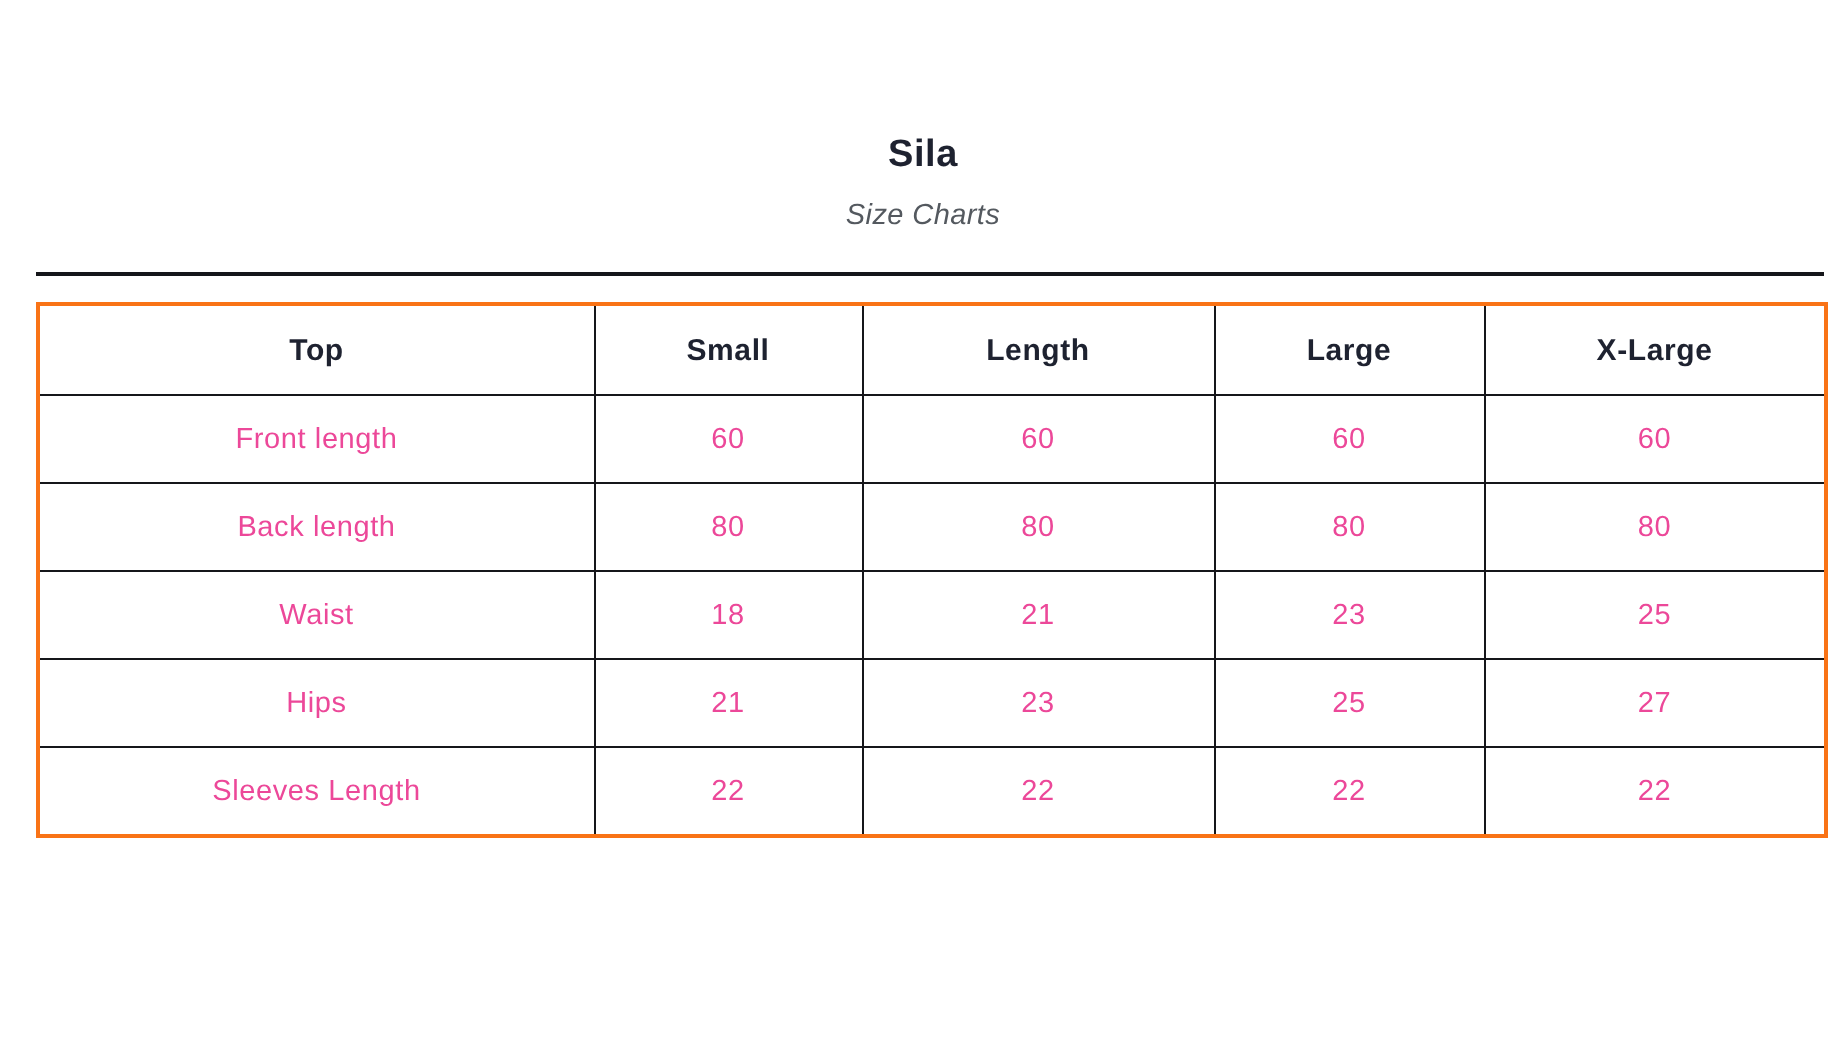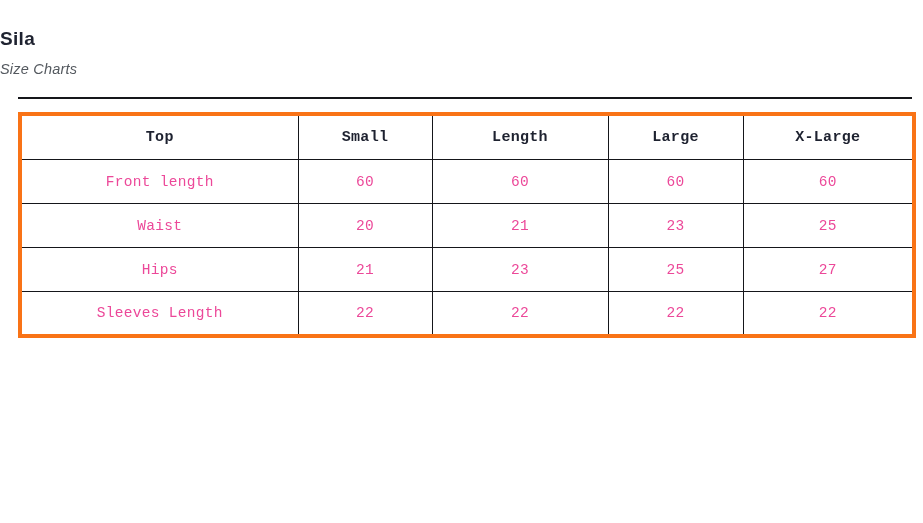--- a/index.html
+++ b/index.html
@@ -9,21 +9,22 @@
     background: #ffffff;
     font-family: "Liberation Sans", "DejaVu Sans", sans-serif;
     overflow: hidden;
   }
   .page {
     width: 923px;
     height: 523px;
     position: relative;
   }
   .page-header {
-    padding-top: 28px;
+    text-align: center;
+    padding-top: 67px;
   }
   .page-title {
     font-size: 19px;
     font-weight: 700;
     color: #1e2230;
     letter-spacing: 0.3px;
     line-height: 1.2;
   }
   .page-subtitle {
     margin-top: 10px;
@@ -37,22 +38,21 @@
     border: none;
     border-top: 2px solid #15161a;
     width: 894px;
     margin: 20px auto 0 18px;
   }
   table.size-chart {
     border-collapse: collapse;
     table-layout: fixed;
     width: 894px;
     margin: 13px 0 0 18px;
-    border: 4px solid #f97316;
-    font-family: Liberation Mono, monospace;
+    border: 2px solid #f97316;
   }
   table.size-chart th,
   table.size-chart td {
     border: 1px solid #15161a;
     text-align: center;
     vertical-align: middle;
     overflow: hidden;
     white-space: nowrap;
   }
   table.size-chart th {
@@ -106,22 +106,29 @@
     </thead>
     <tbody>
       <tr>
         <td>Front length</td>
         <td>60</td>
         <td>60</td>
         <td>60</td>
         <td>60</td>
       </tr>
       <tr>
+        <td>Back length</td>
+        <td>80</td>
+        <td>80</td>
+        <td>80</td>
+        <td>80</td>
+      </tr>
+      <tr>
         <td>Waist</td>
-        <td>20</td>
+        <td>18</td>
         <td>21</td>
         <td>23</td>
         <td>25</td>
       </tr>
       <tr>
         <td>Hips</td>
         <td>21</td>
         <td>23</td>
         <td>25</td>
         <td>27</td>

